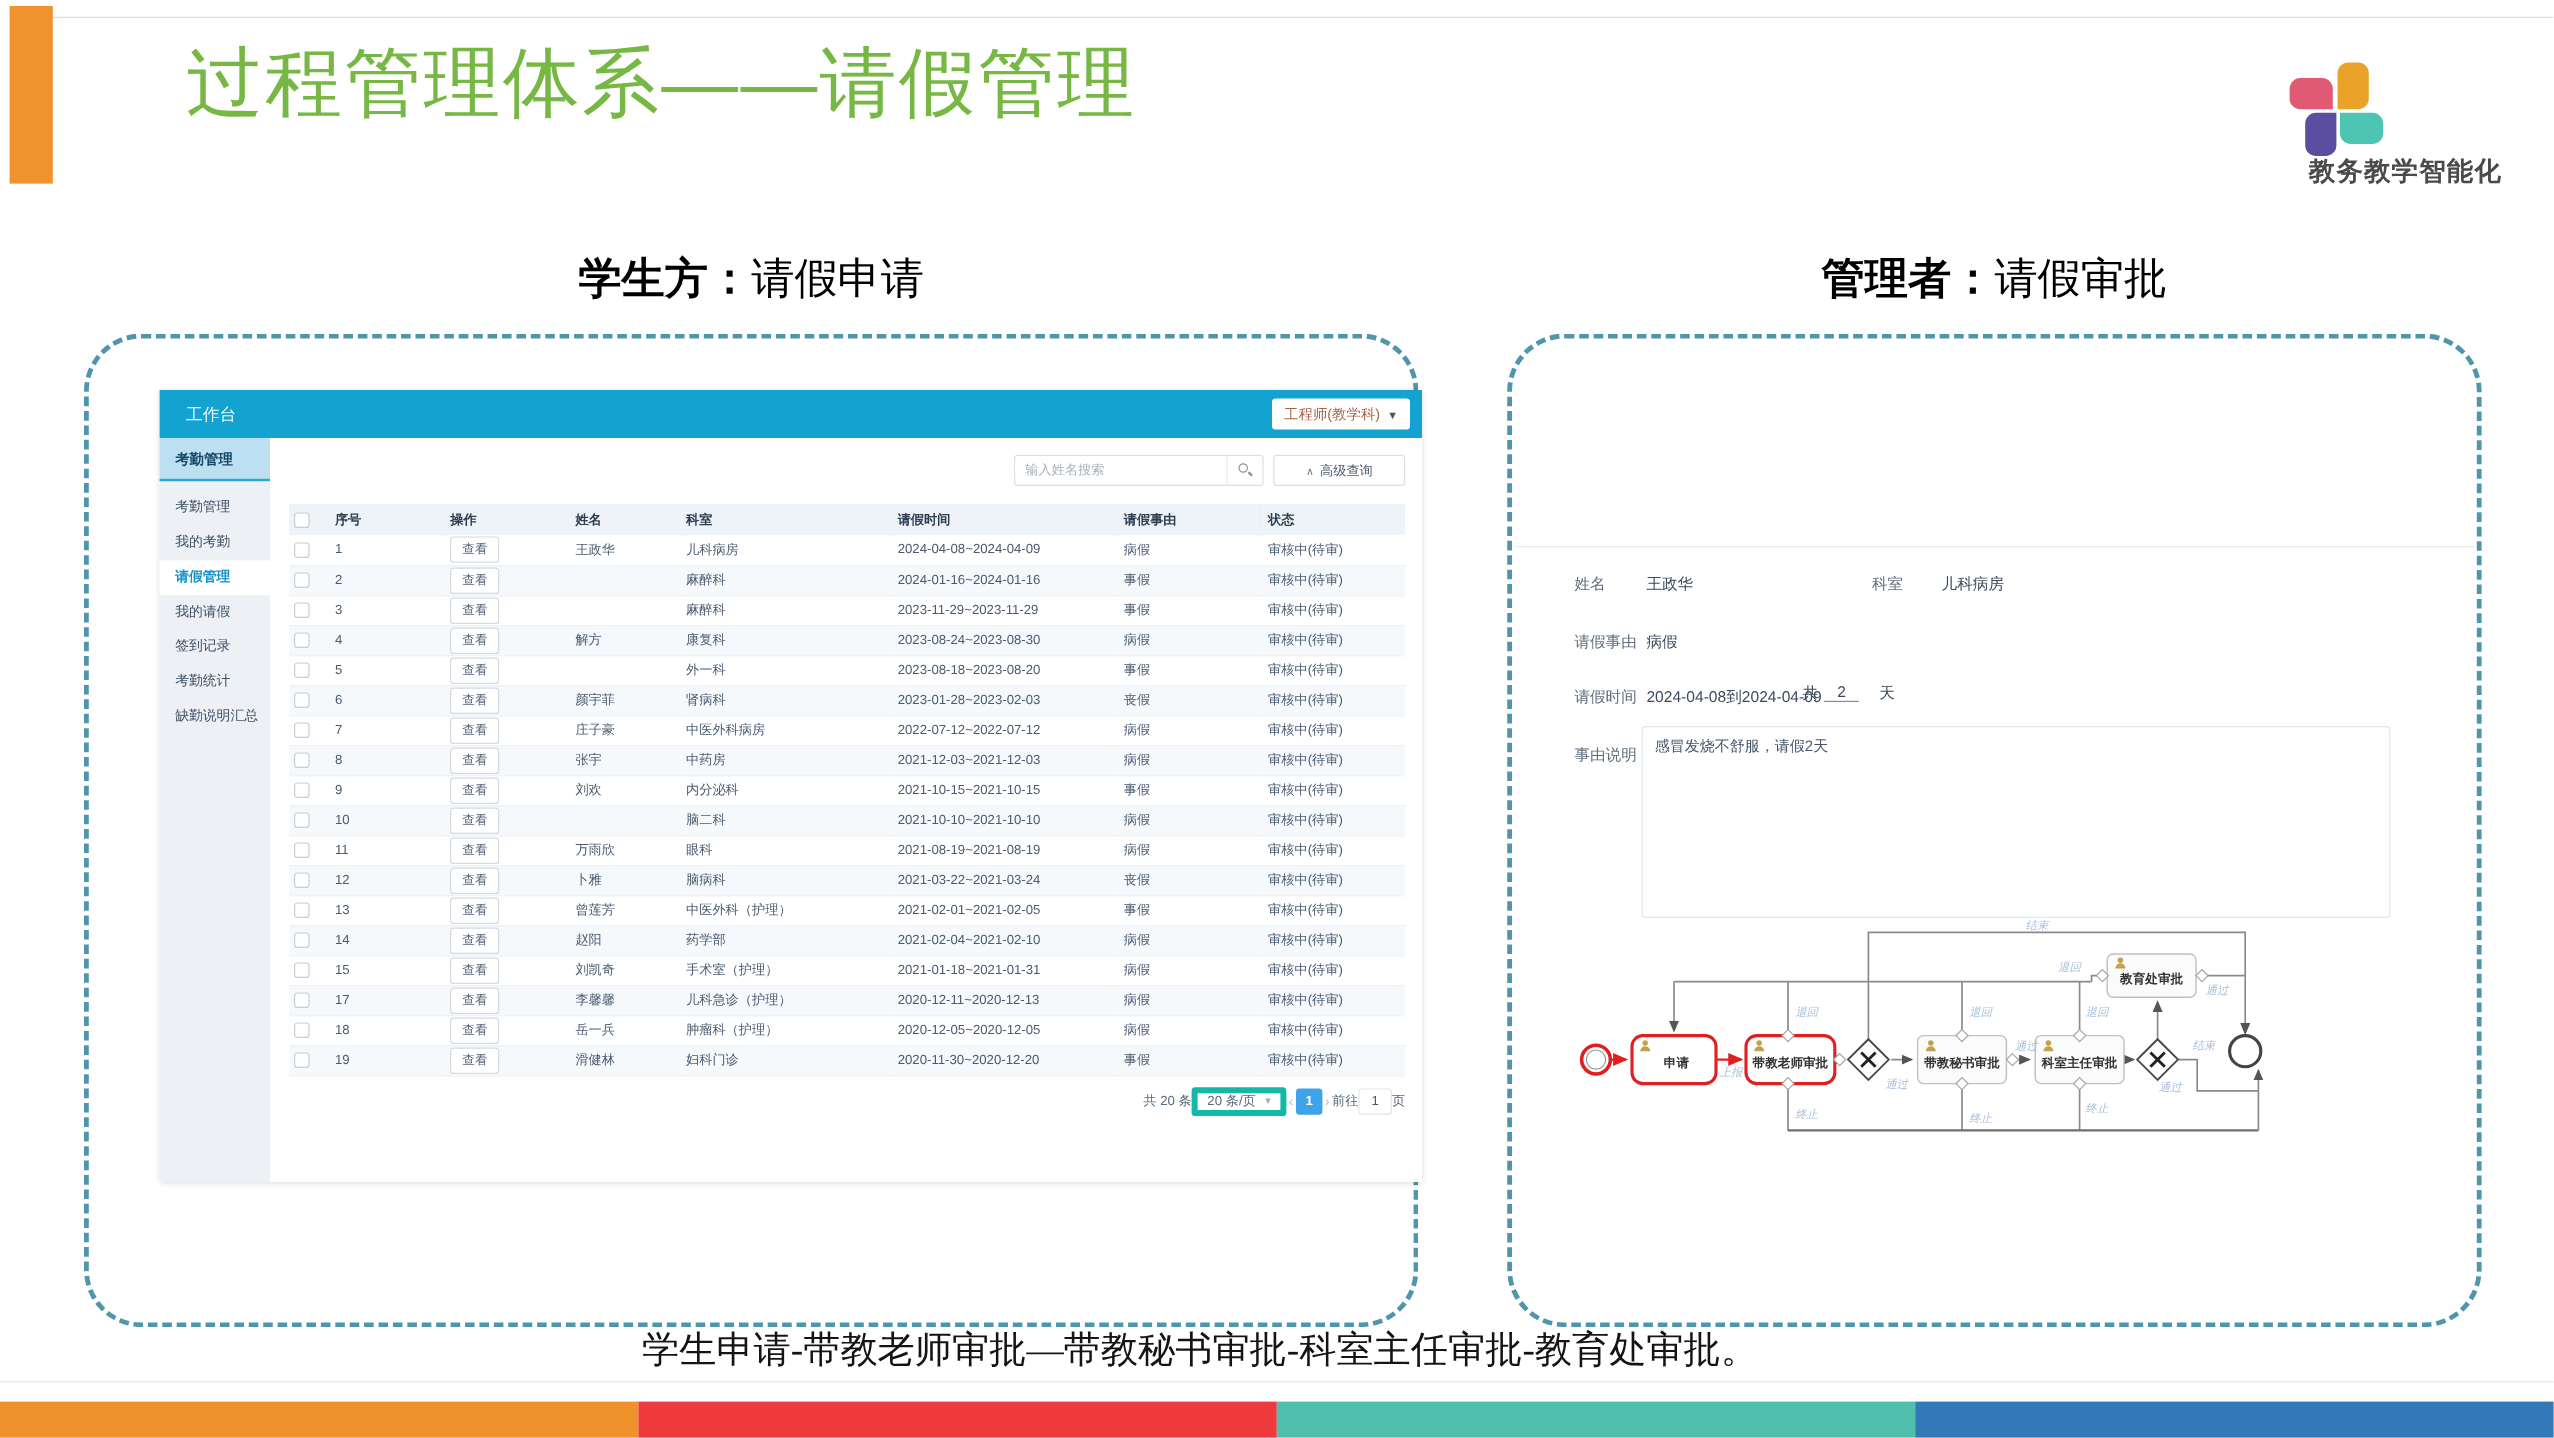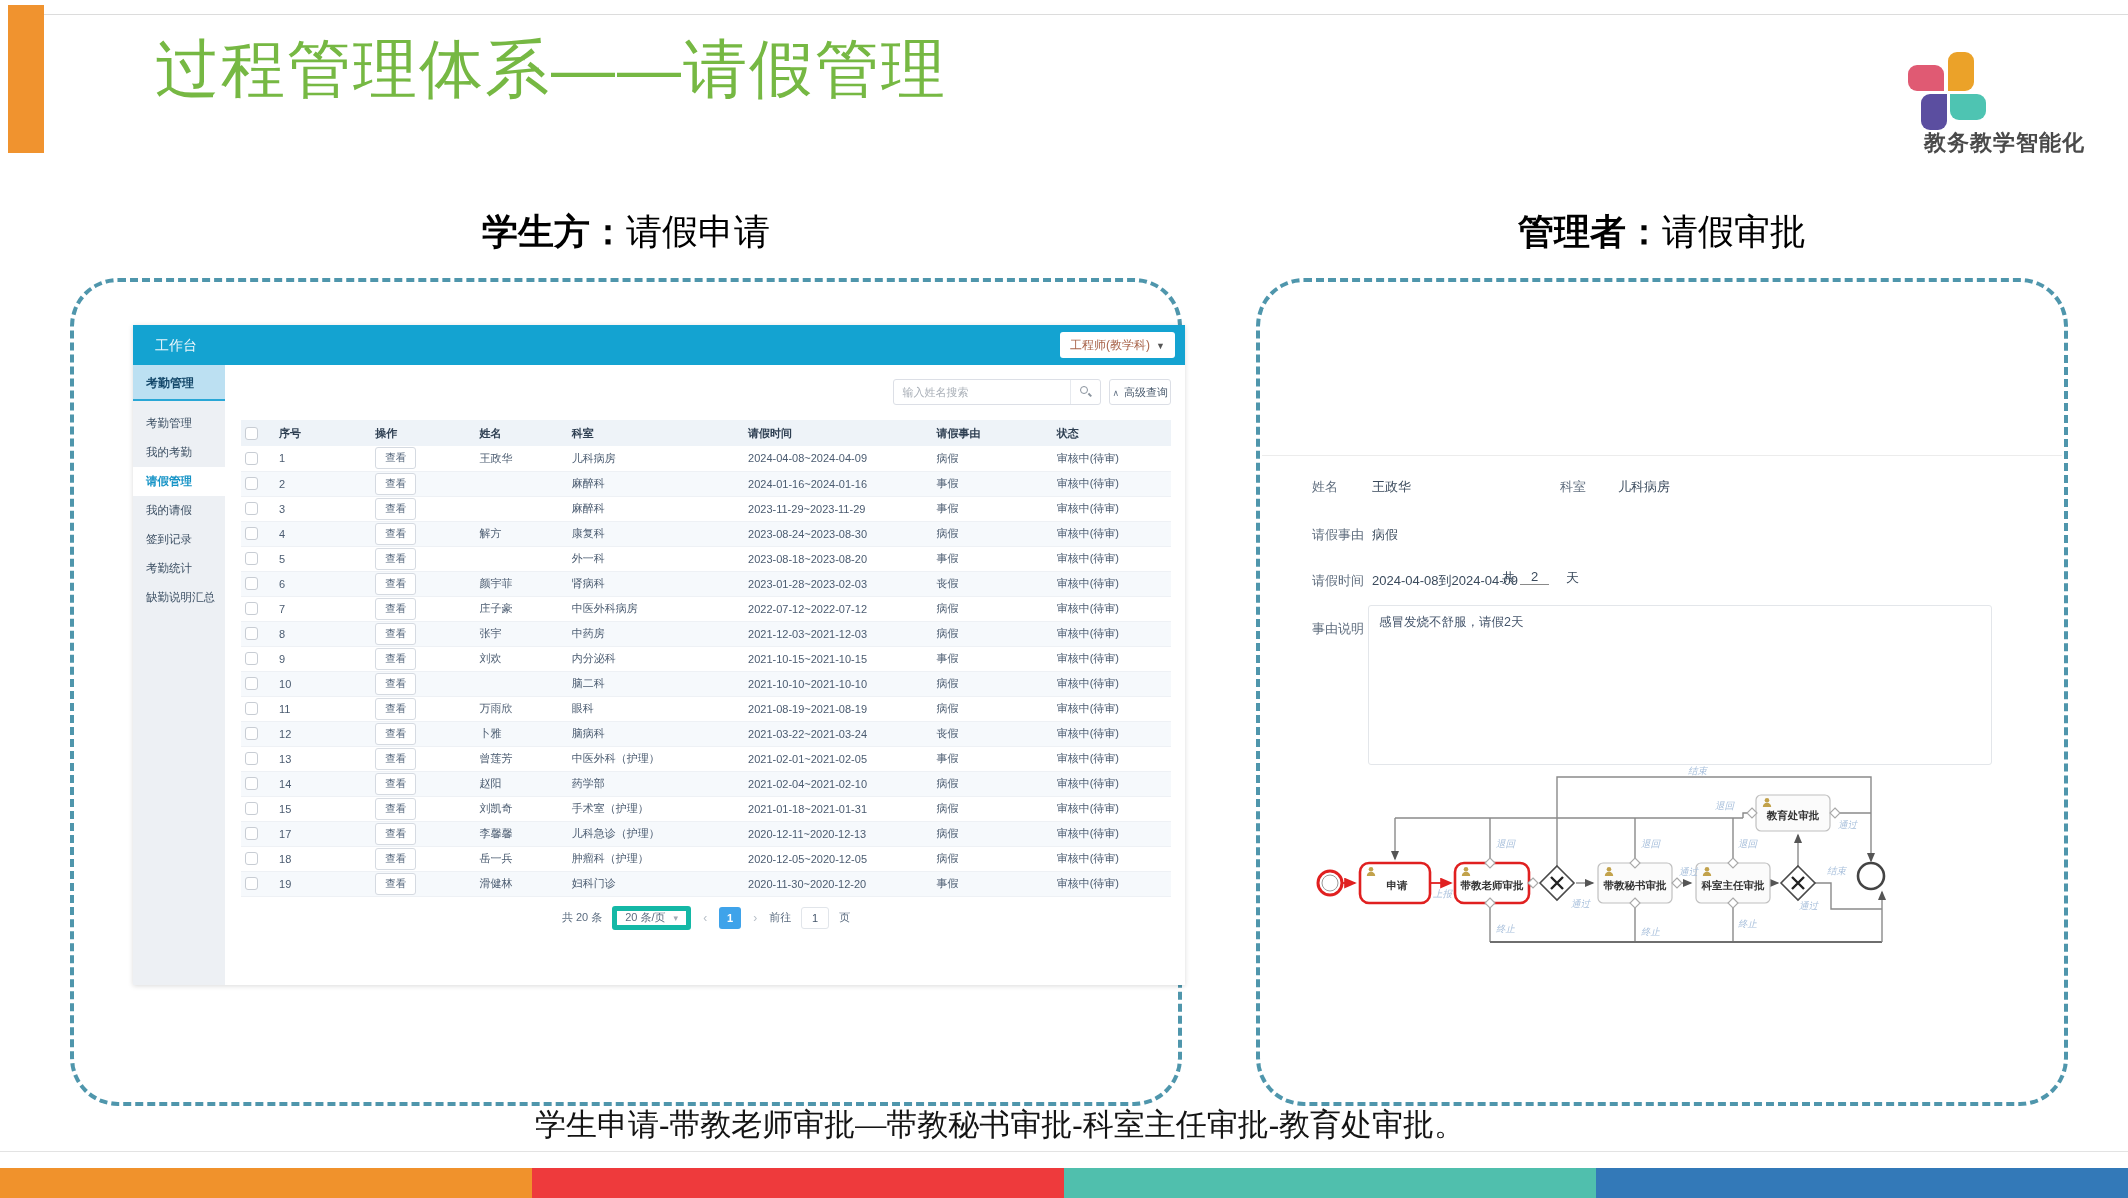--- a/index.html
+++ b/index.html
@@ -56,34 +56,34 @@
                      border-radius:3px 0 0 3px; color:#d7dde4; font-size:9px; line-height:42px; text-align:center; cursor:pointer; }
 
   #app-content { position:absolute; left:92px; top:40px; right:0; bottom:0; background:#fff; padding:12px 14px 0 16px; }
   #toolbar-row { display:flex; justify-content:flex-end; align-items:center; gap:8px; height:30px; }
   #search-box { display:flex; align-items:center; width:208px; height:26px; border:1px solid #dcdfe6; border-radius:3px; background:#fff; }
   #search-input { flex:1; border:0; outline:none; padding:0 8px; font-size:11px; color:#333; min-width:0; }
   #search-input::placeholder { color:#aab0b8; }
   #search-btn { width:30px; height:24px; border-left:1px solid #e6e9ee; position:relative; cursor:pointer; }
   .mag { position:absolute; left:9px; top:6px; width:8px; height:8px; border:1.5px solid #8a939e; border-radius:50%; }
   .mag::after { content:""; position:absolute; left:7px; top:7px; width:4px; height:1.5px; background:#8a939e; transform:rotate(45deg); }
-  #advanced-btn { height:26px; border:1px solid #dcdfe6; border-radius:3px; background:#fff; padding:0 2px;
+  #advanced-btn { height:26px; border:1px solid #dcdfe6; border-radius:3px; background:#fff; padding:0 26px;
                   font-size:11px; color:#4a5b6e; cursor:pointer; }
   #advanced-btn .up { font-size:9px; margin-right:5px; color:#6b7a8c; }
 
   table { border-collapse:collapse; width:100%; margin-top:13px; table-layout:fixed; }
   th { background:#EEF3F8; color:#2e3f52; font-size:11px; text-align:left; height:26px; padding:0 4px; font-weight:bold; }
   td { height:25px; font-size:11px; color:#4a5b70; border-bottom:1px solid #eef1f5; padding:0 4px; }
   tbody tr:nth-child(even) { background:#F6F9FC; }
   col.w-cb{width:34px} col.w-no{width:96px} col.w-op{width:104px} col.w-name{width:92px}
   col.w-dept{width:176px} col.w-time{width:188px} col.w-reason{width:120px} col.w-status{width:118px}
   .cb { display:inline-block; width:13px; height:13px; border:1px solid #c8cdd4; border-radius:3px; background:#fff; vertical-align:middle; cursor:pointer; }
   .view-btn { padding:3px 9px; font-size:10.5px; color:#55677c; background:#fff; border:1px solid #d5dae1; border-radius:3px; cursor:pointer; }
 
-  #pagination { display:flex; justify-content:center; align-items:center; gap:10px; margin-top:9px; font-size:11px; color:#5a6b7f; }
+  #pagination { display:flex; justify-content:flex-end; align-items:center; margin-top:9px; font-size:11px; color:#5a6b7f; }
   #per-page { display:flex; align-items:center; gap:8px; border:5px solid #14b8a6; border-radius:3px; height:24px; padding:0 8px; cursor:pointer; }
   #per-page .caret { font-size:9px; color:#a2abb5; }
   .pg-nav { color:#b6bec7; font-size:12px; cursor:pointer; padding:0 2px; }
   #page-current { width:22px; height:22px; background:#3FA3EA; color:#fff; text-align:center; line-height:22px; border-radius:3px; font-weight:bold; cursor:pointer; }
   #goto-input { width:28px; height:22px; border:1px solid #e1e5ea; border-radius:3px; text-align:center; font-size:11px; color:#44556a; }
 
   
   #detail-divider { left:1262px; top:455px; width:800px; height:1px; background:#ececec; }
   .fld-label { position:absolute; font-size:13px; color:#5f6d7e; }
   .fld-value { position:absolute; font-size:13px; color:#3a4a5c; }

